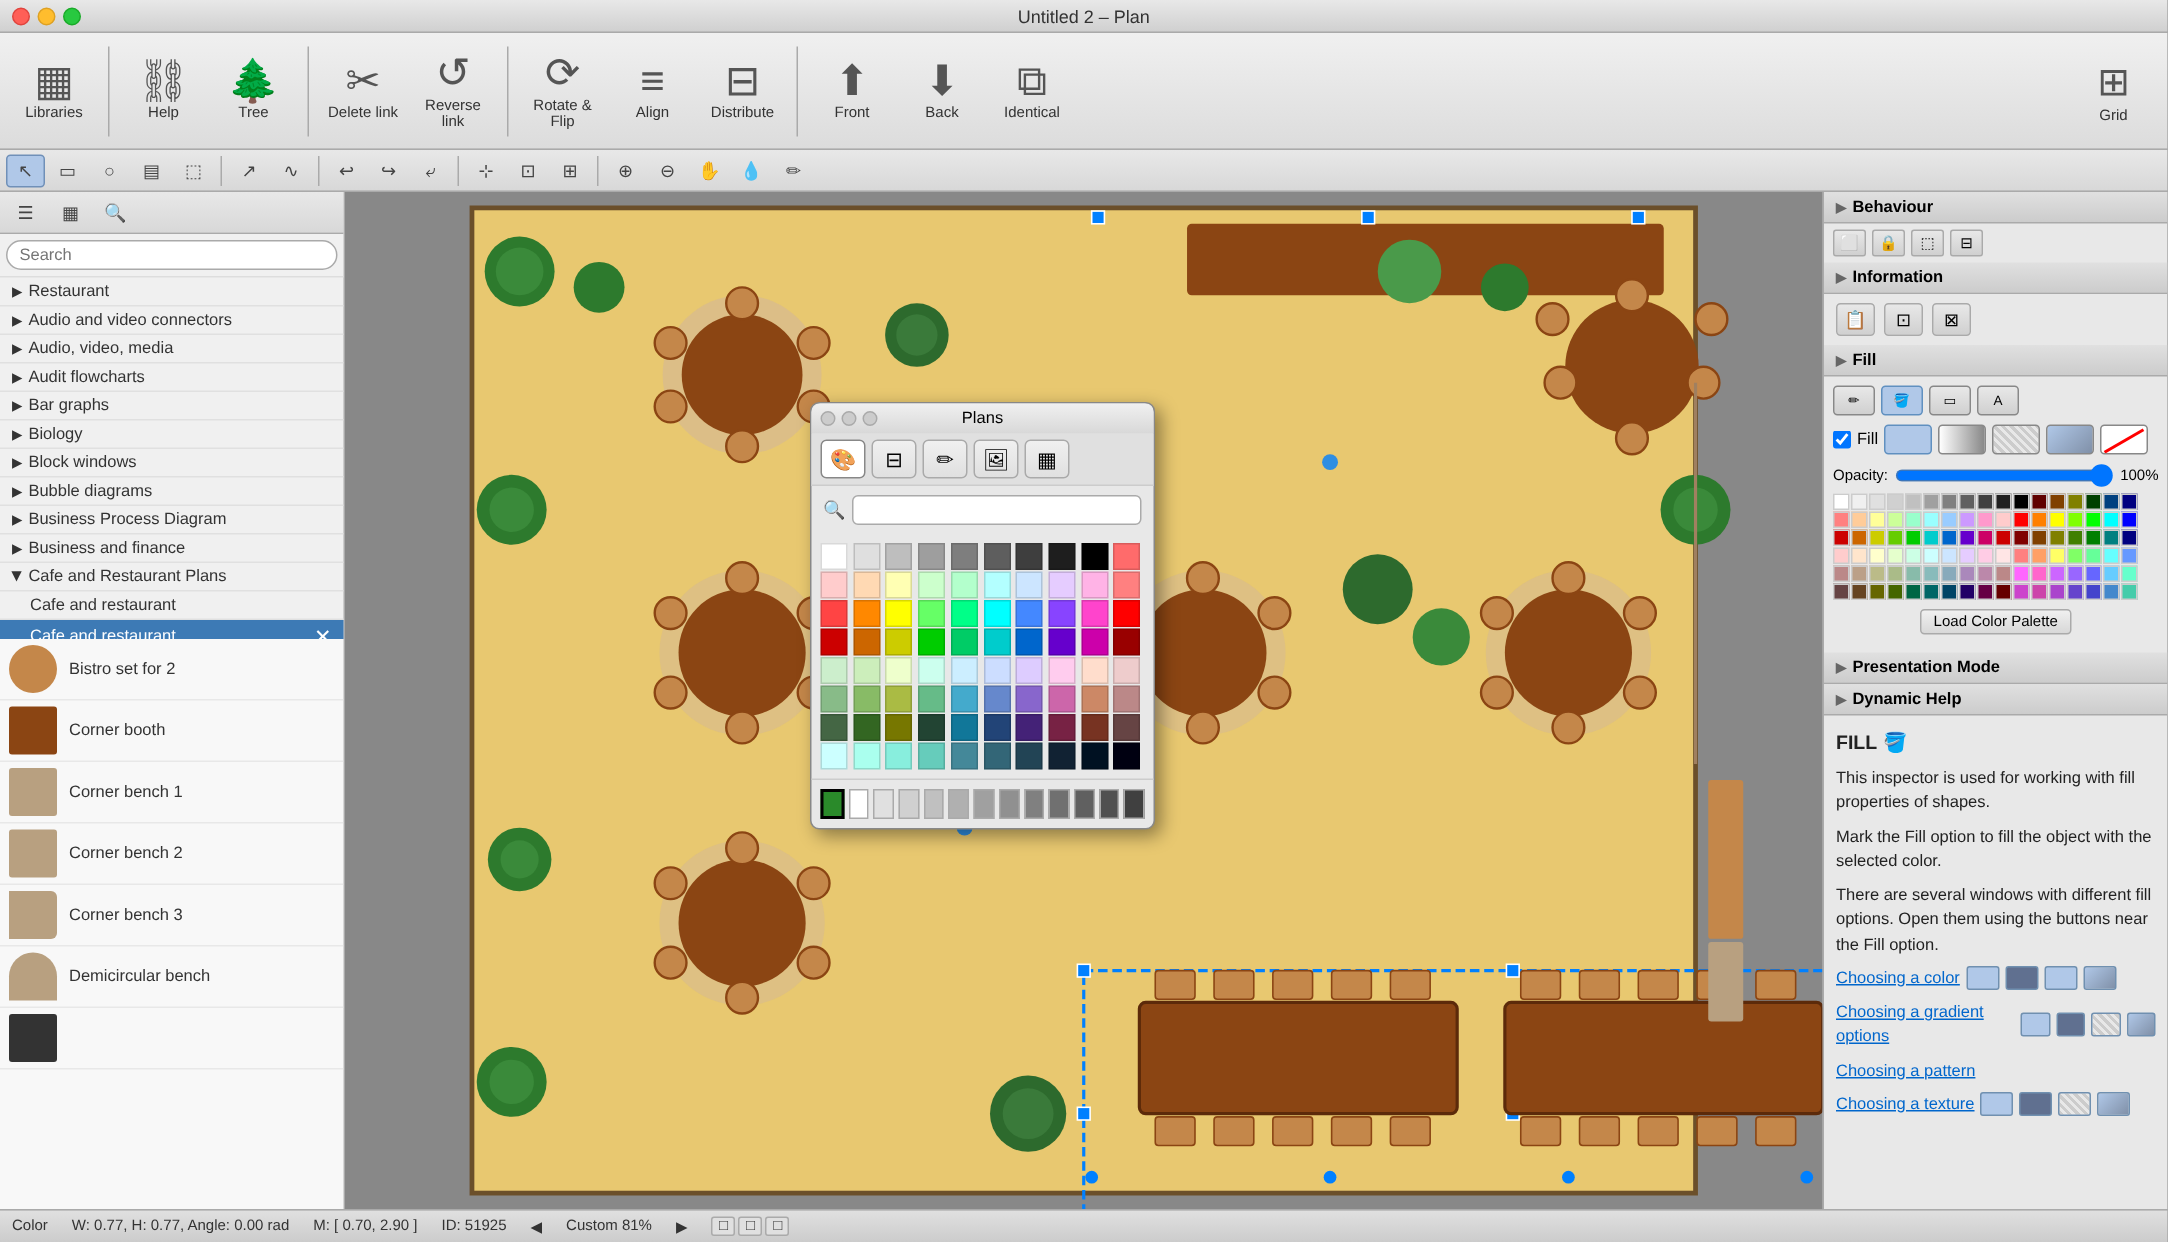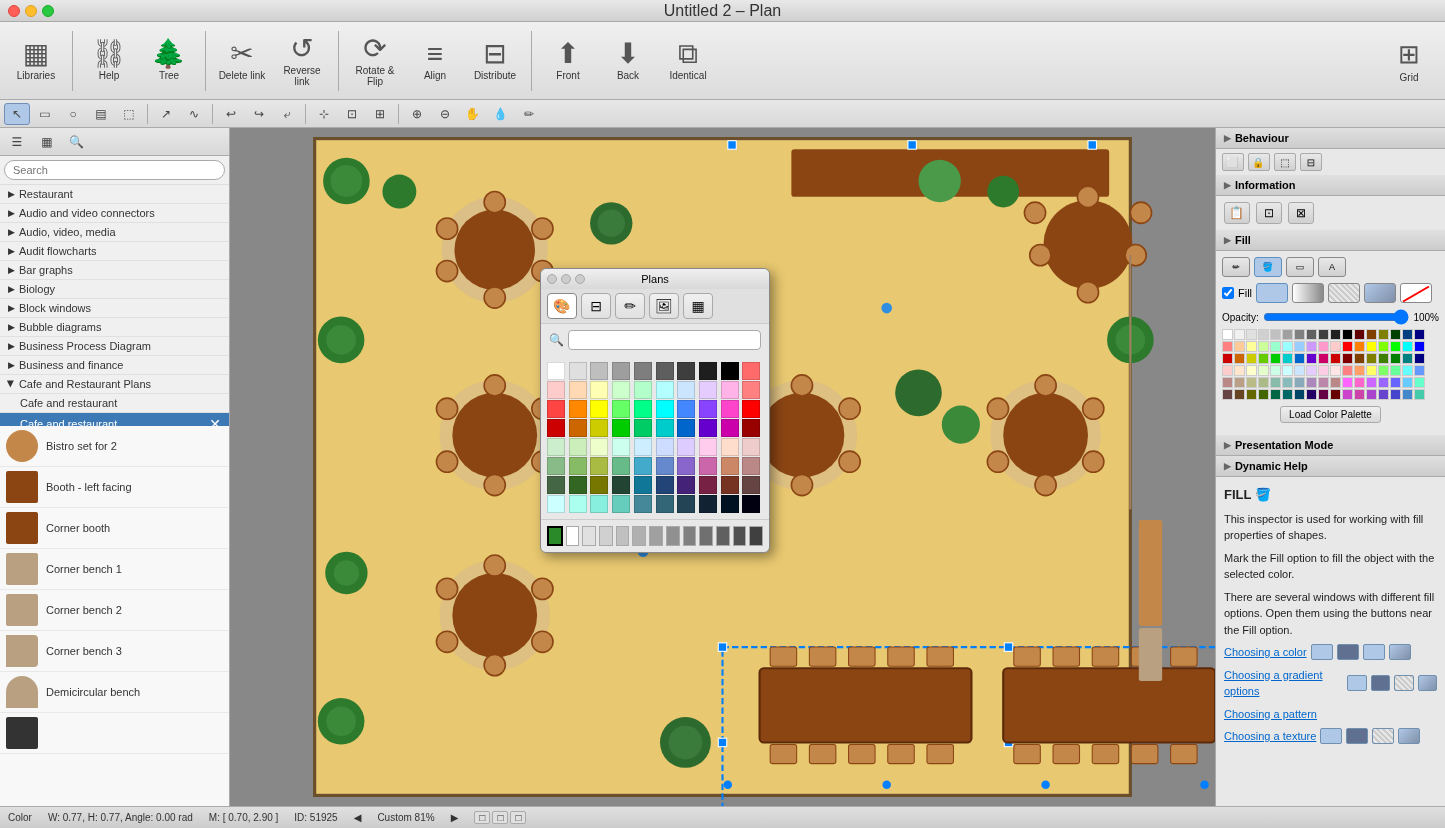--- a/index.html
+++ b/index.html
@@ -13,21 +13,21 @@
       align-items: center;
       justify-content: center;
       border-bottom: 1px solid #aaa;
       position: relative;
     }
     #titlebar .traffic-lights { position: absolute; left: 8px; display: flex; gap: 5px; }
     .tl { width: 12px; height: 12px; border-radius: 50%; }
     .tl-red { background: #ff5f57; border: 1px solid #e0443e; }
     .tl-yellow { background: #ffbd2e; border: 1px solid #dea123; }
     .tl-green { background: #28c940; border: 1px solid #1aab29; }
-    #titlebar .title { font-size: 16px; color: #333; font-weight: 500; }
+    #titlebar .title { font-size: 12px; color: #333; font-weight: 500; }
 
     
     #toolbar {
       height: 78px;
       background: linear-gradient(to bottom, #f0f0f0, #dcdcdc);
       border-bottom: 1px solid #aaa;
       display: flex;
       align-items: center;
       padding: 4px 8px;
       gap: 4px;
@@ -513,24 +513,20 @@
       </div>
     </div>
 
     <div id="shape-list">
       <div class="shape-item">
         <div class="shape-thumb" style="background:#c4874a; border-radius:50%;"></div>
         <span>Bistro set for 2</span>
       </div>
       <div class="shape-item">
         <div class="shape-thumb" style="background:#8B4513;"></div>
-        <span>Booth - left facing</span>
-      </div>
-      <div class="shape-item">
-        <div class="shape-thumb" style="background:#8B4513;"></div>
         <span>Corner booth</span>
       </div>
       <div class="shape-item">
         <div class="shape-thumb" style="background:#b8a080;"></div>
         <span>Corner bench 1</span>
       </div>
       <div class="shape-item">
         <div class="shape-thumb" style="background:#b8a080;"></div>
         <span>Corner bench 2</span>
       </div>

